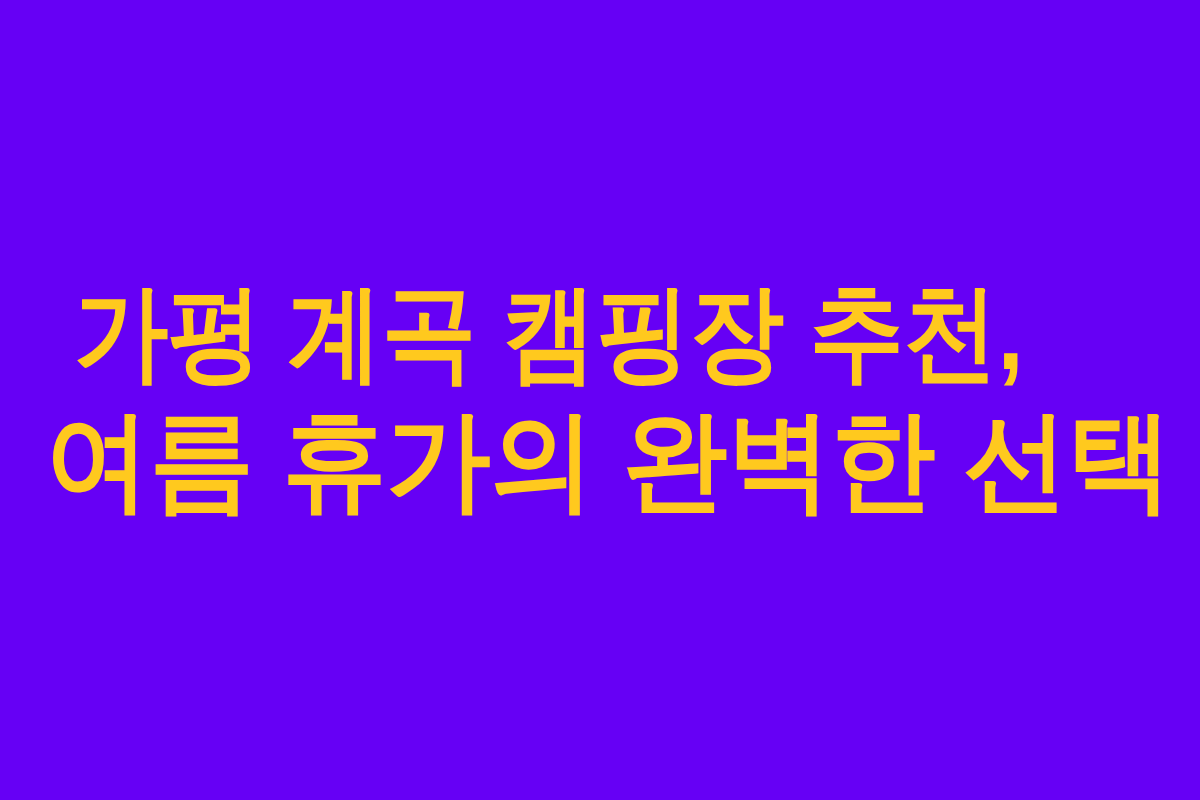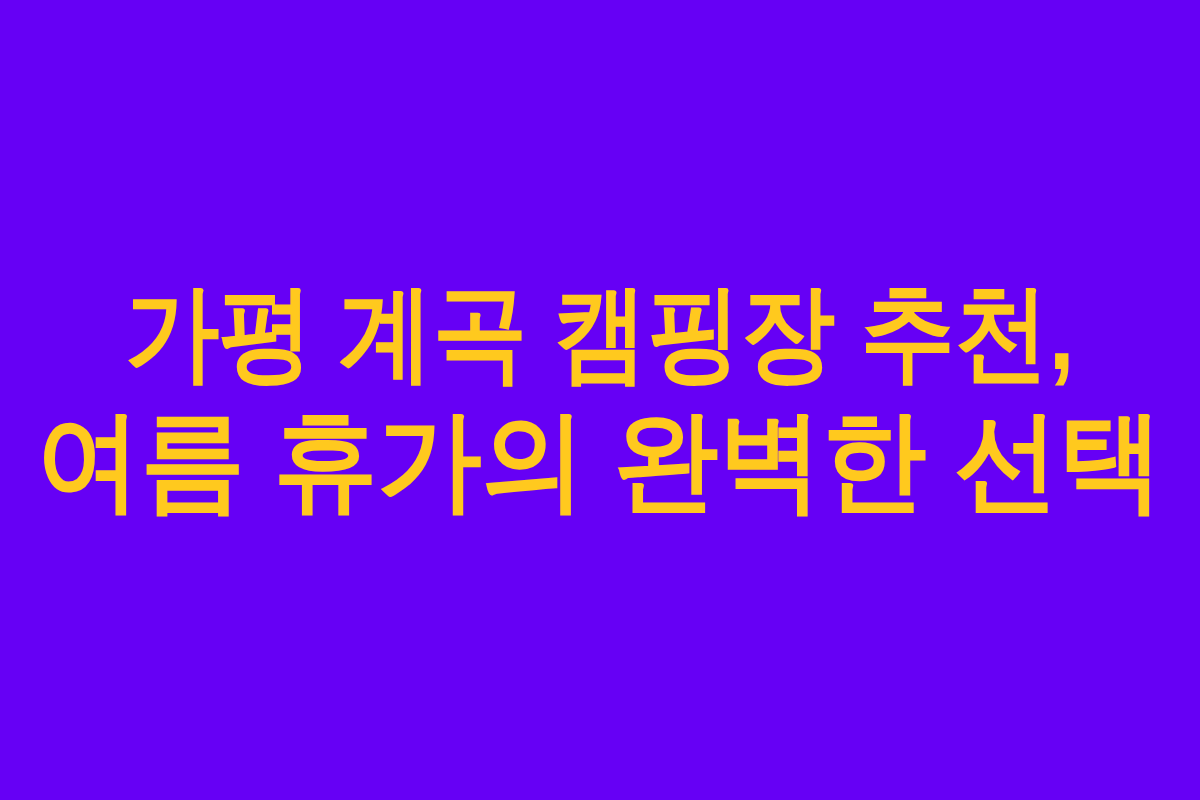--- a/index.html
+++ b/index.html
@@ -21,24 +21,23 @@
     box-sizing: border-box;
     display: flex;
     flex-direction: column;
     align-items: center;
     justify-content: center;
     overflow: hidden;
   }
 
   #title-block {
     width: 100%;
-    text-align: center;
     
     margin-top: -8px;
-    padding: 0 3px;
+    padding: 0 16px;
     box-sizing: border-box;
   }
 
   .title-line {
     display: block;
     white-space: nowrap;
     font-family: "Liberation Sans", "DejaVu Sans", sans-serif;
     font-weight: 700;
     font-size: 108px;
     line-height: 128px;

